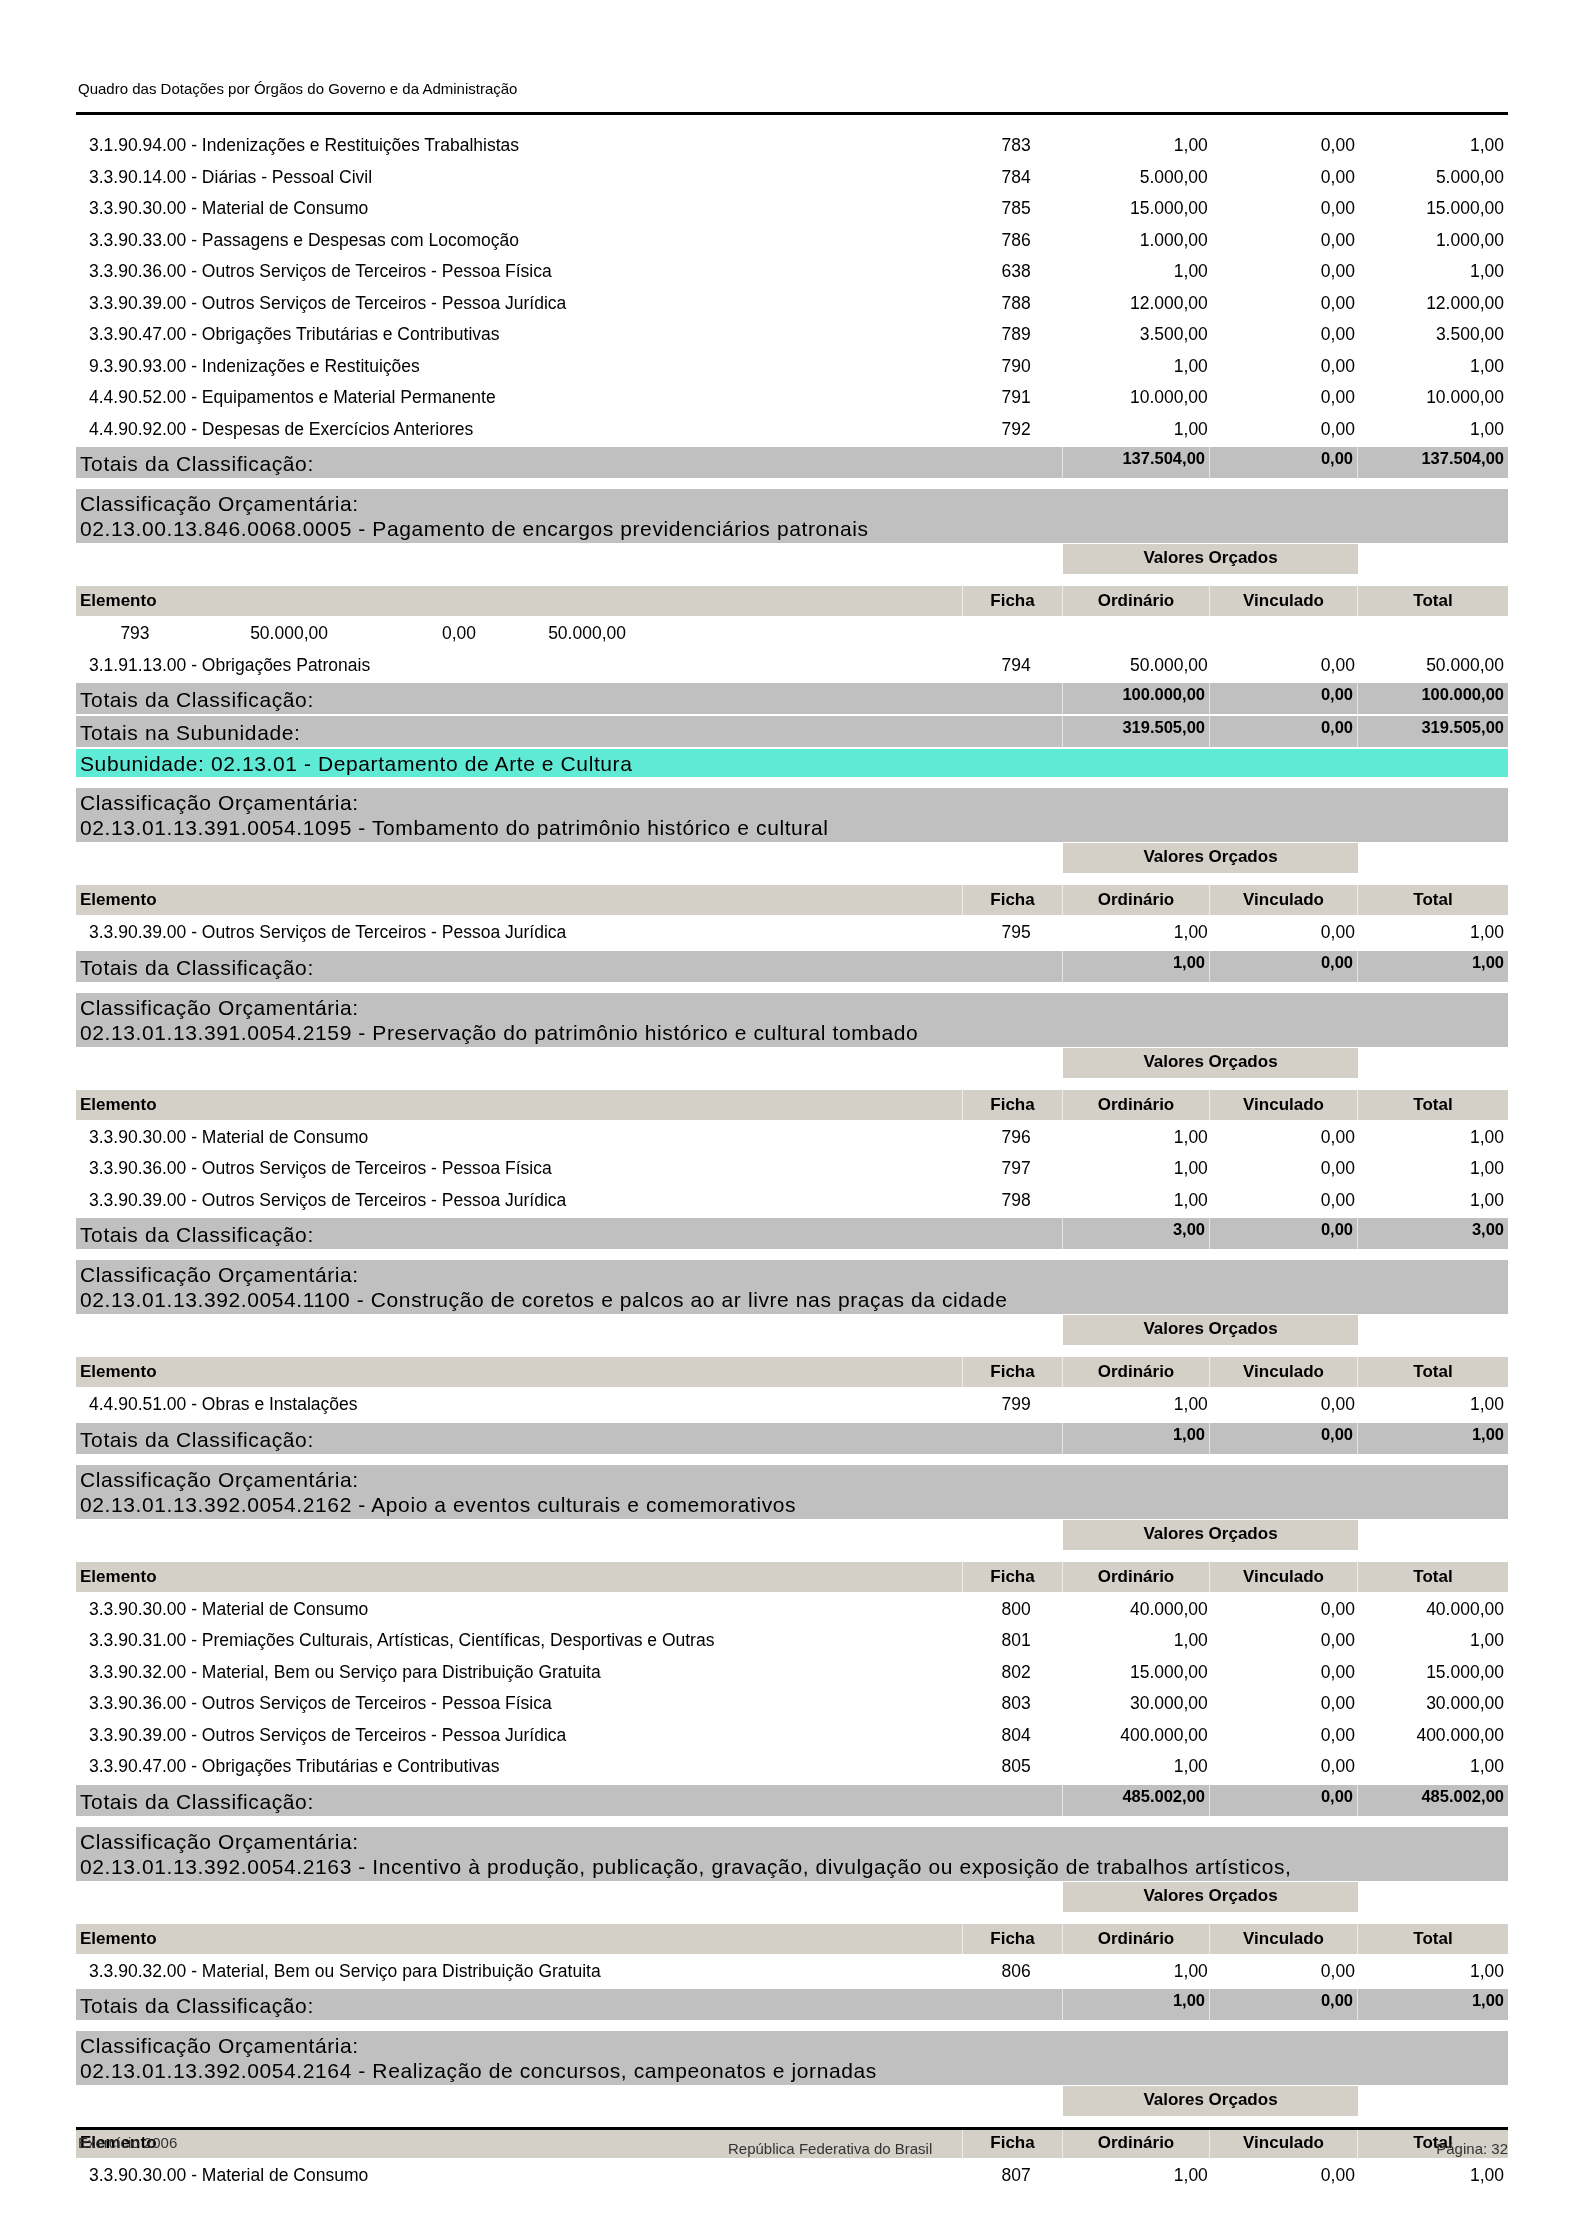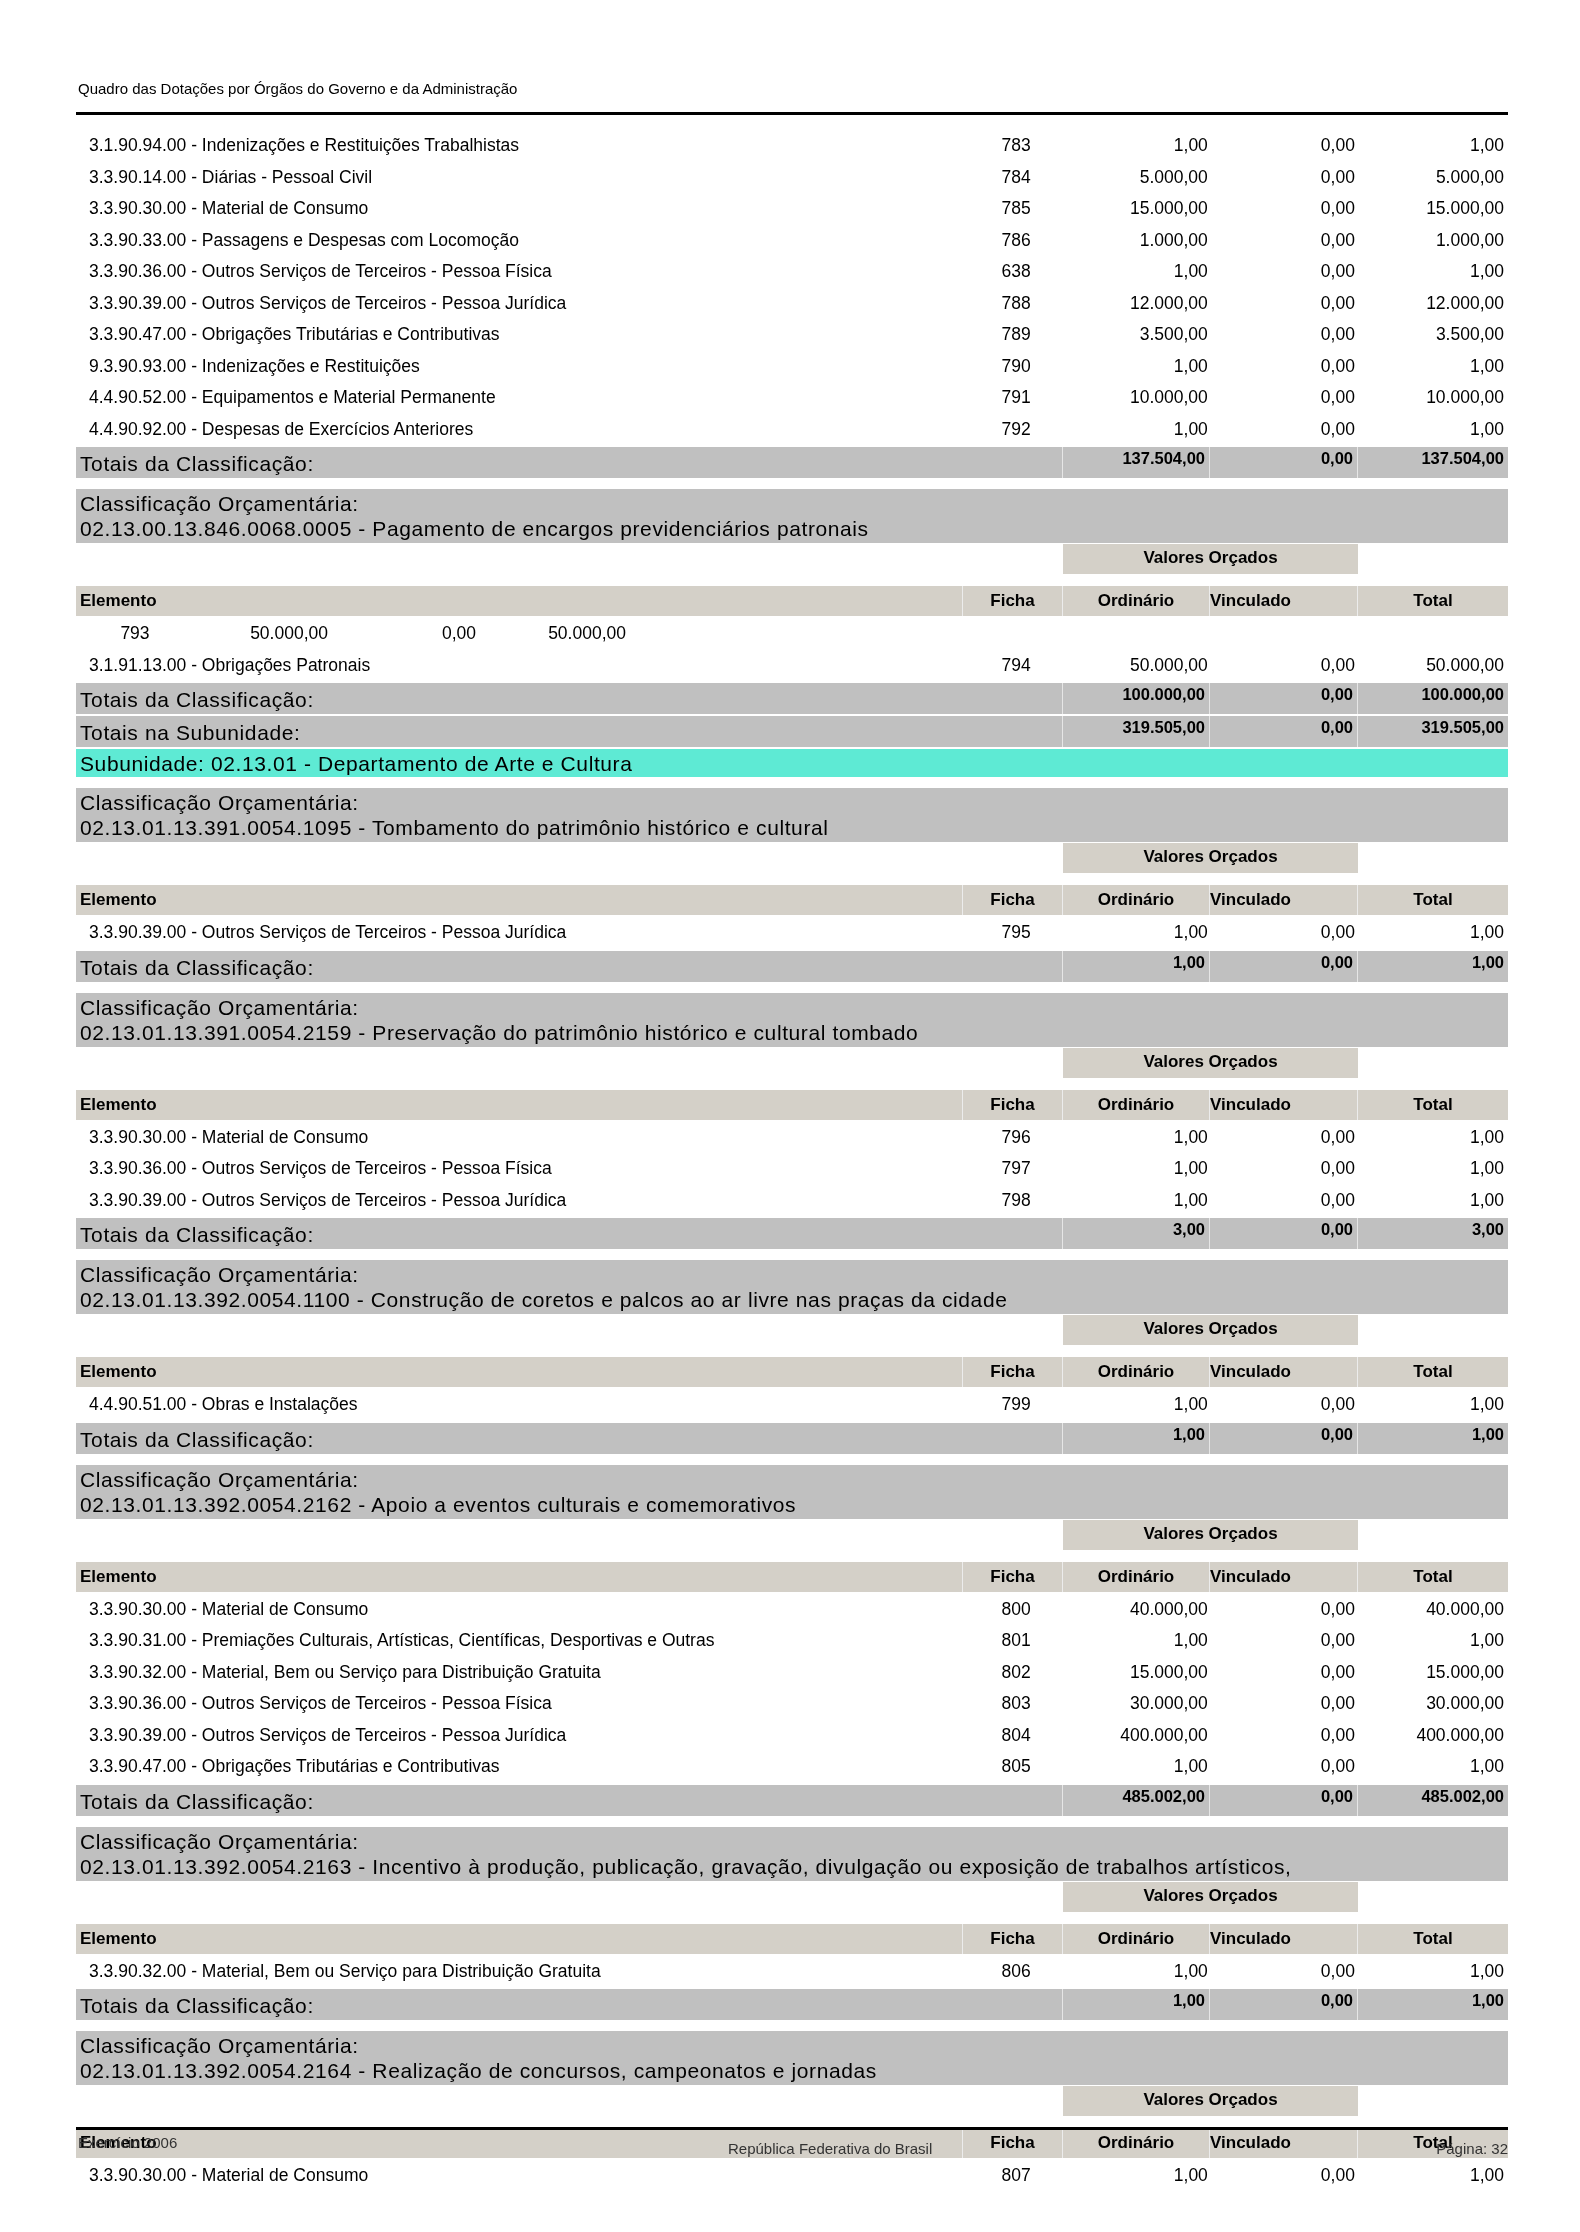--- a/index.html
+++ b/index.html
@@ -25,21 +25,21 @@
   .sub-block { background:#5eead4; height:28px; margin-top:2px; padding-left:4px; box-sizing:border-box;
                font-size:21px; line-height:29px; letter-spacing:0.6px; }
   .valores { display:flex; height:30px; margin-top:1px; }
   .valores .spacer { width:987px; }
   .valores .vo { width:295px; background:#d4d0c8; font-weight:bold; font-size:17px; text-align:center; line-height:28px; }
   .colhead { display:flex; height:30px; background:#d4d0c8; margin-top:12px; font-weight:bold; font-size:17px; align-items:center; }
   .colhead > div { height:100%; line-height:30px; border-right:1px solid #ececec; box-sizing:border-box; }
   .colhead .h-el { width:887px; padding-left:4px; }
   .colhead .h-fi { width:100px; text-align:center; }
   .colhead .h-or { width:147px; text-align:center; }
-  .colhead .h-vi { width:148px; text-align:left; }
+  .colhead .h-vi { width:148px; text-align:center; }
   .colhead .h-to { width:150px; text-align:center; border-right:none; }
   .rows-wrap { padding-top:2px;margin-left:9px; }
   .footer-rule { position:absolute; left:76px; top:2127px; width:1432px; height:3px; background:#000; }
   .footer { position:absolute; top:2134px; font-size:15px; color:#333; }
   .f-left { left:78px; } .f-center { left:728px; top:2140px; } .f-right { right:72px; top:2140px; }
 </style>
 </head>
 <body>
 
 <div class="page-header">Quadro das Dotações por Órgãos do Governo e da Administração</div>

